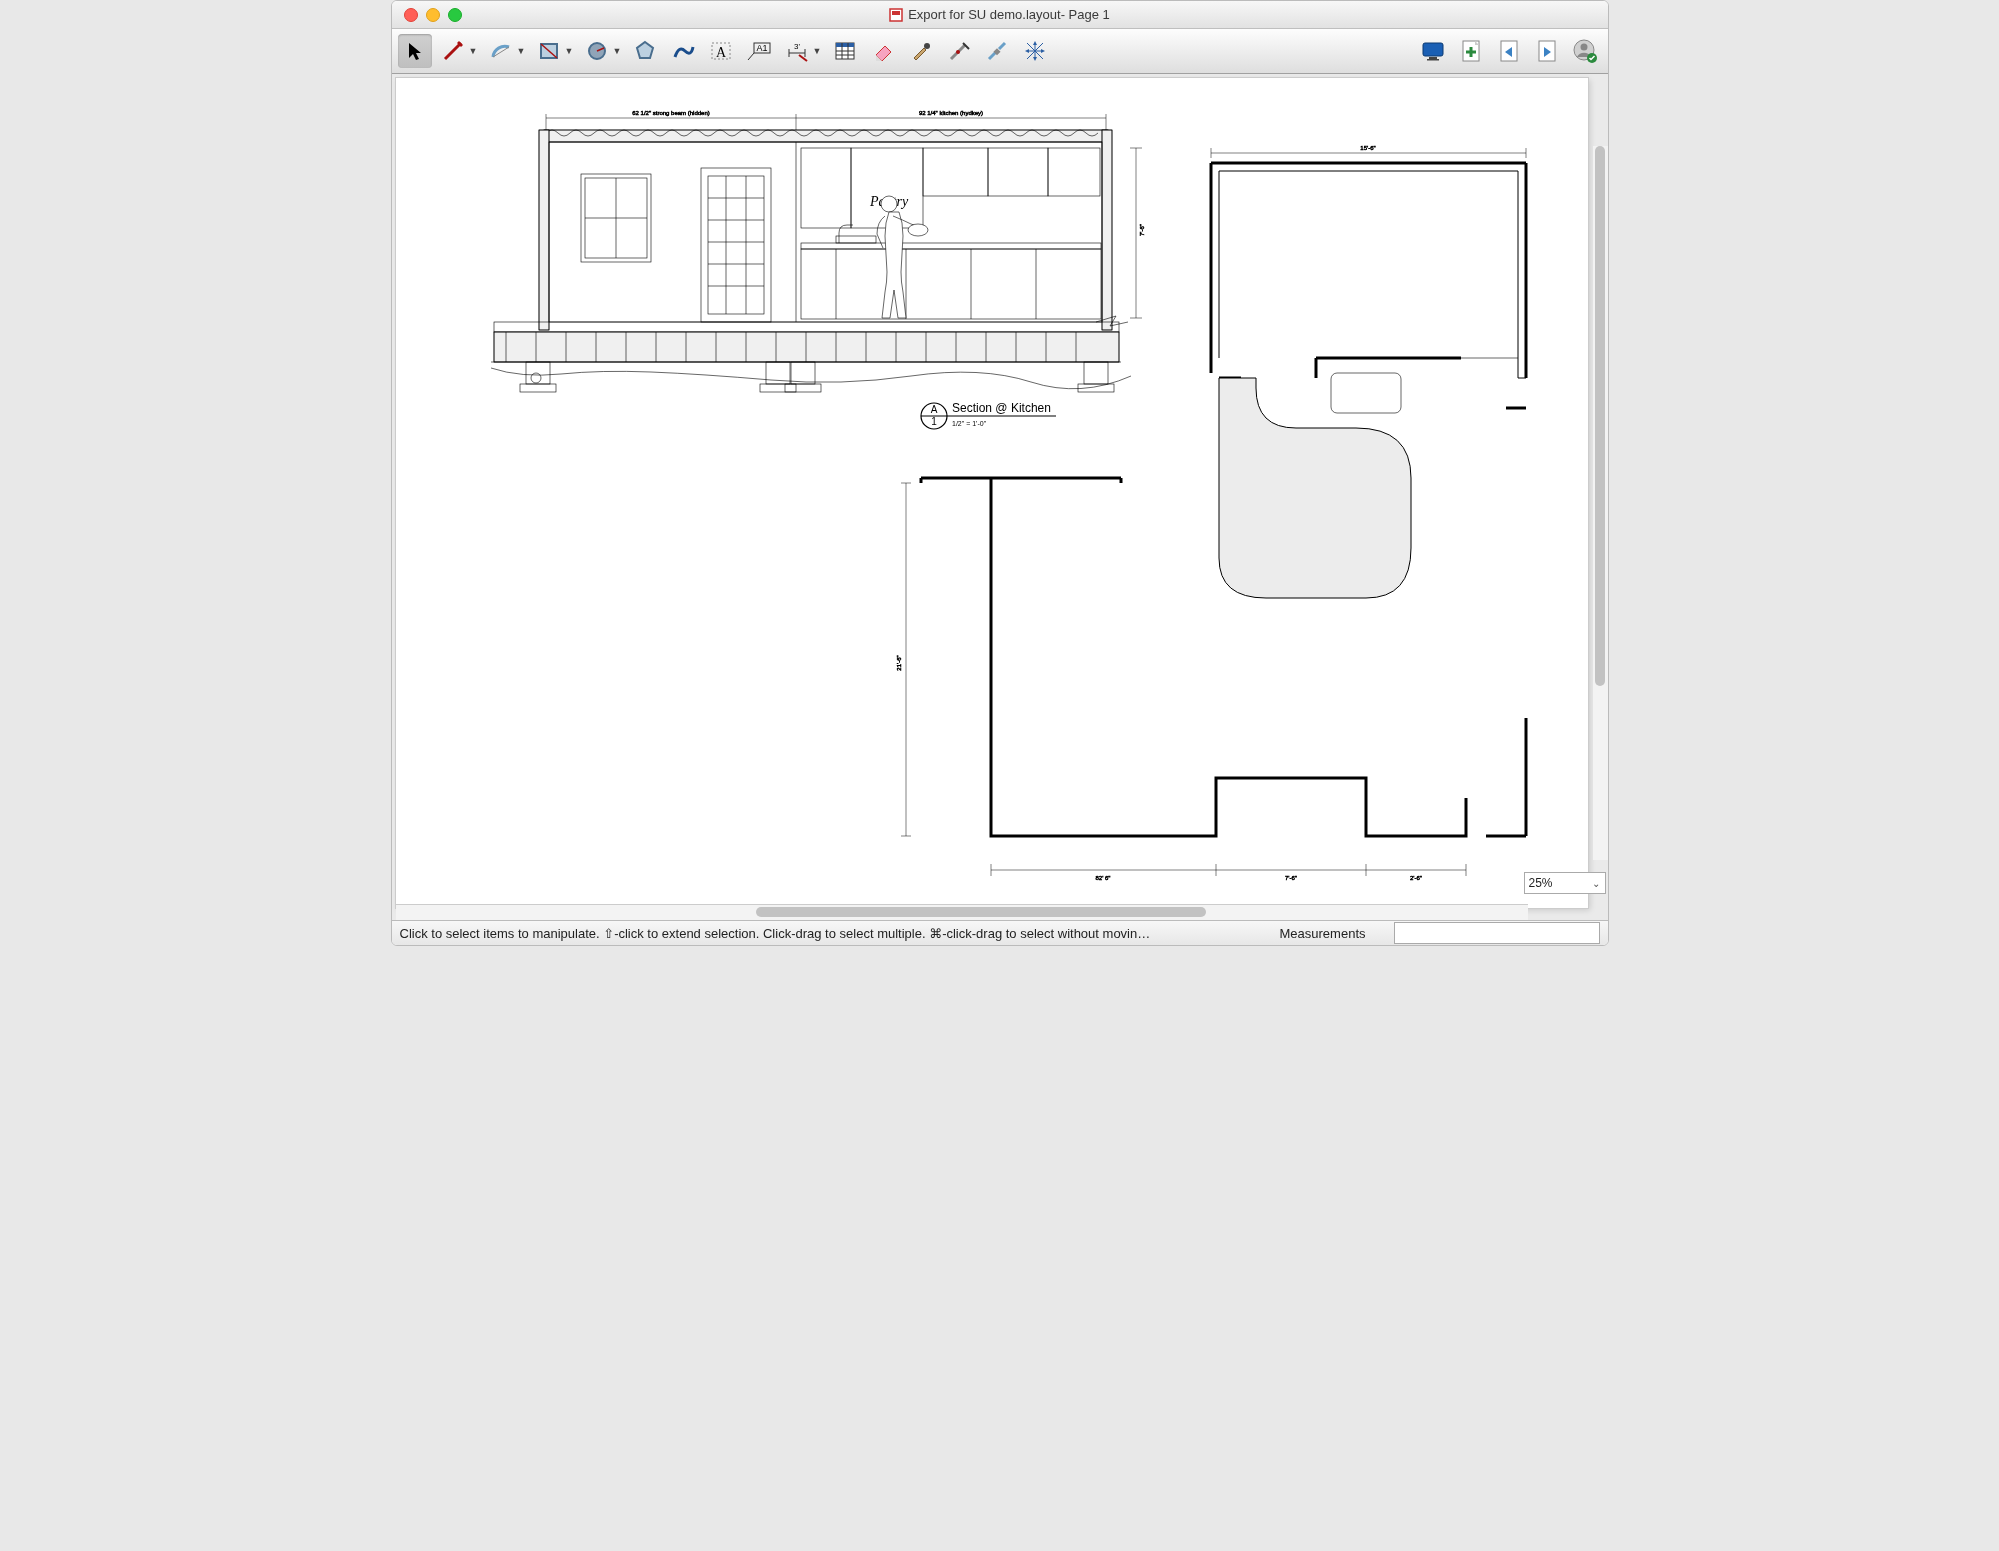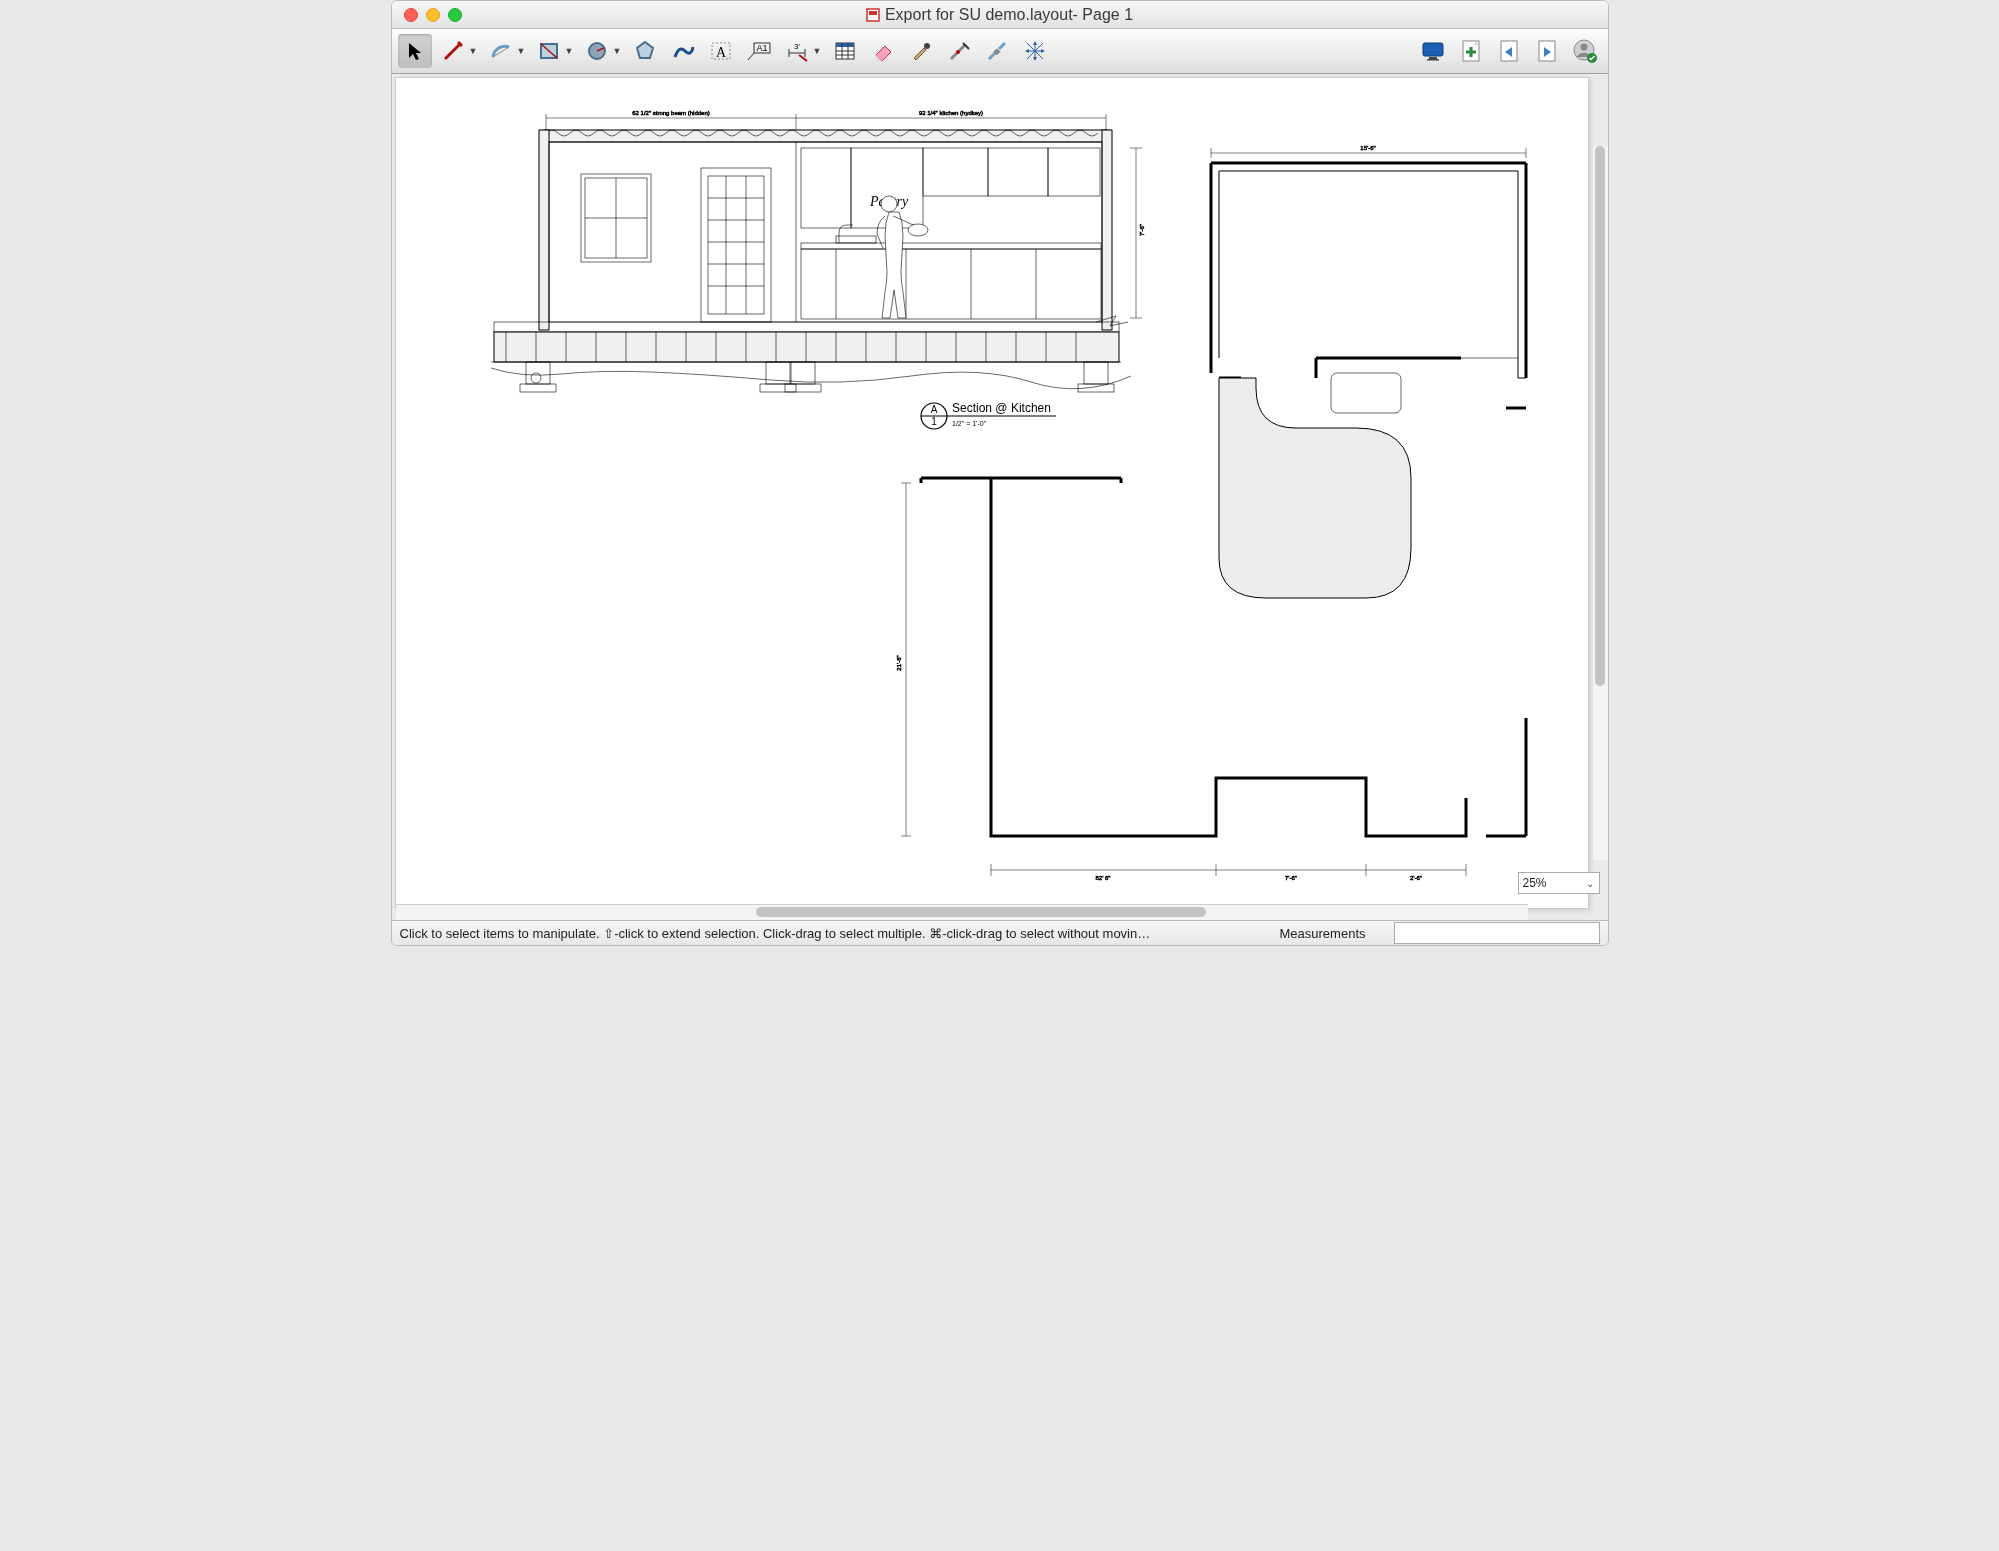--- a/index.html
+++ b/index.html
@@ -3,21 +3,21 @@
 <meta charset="utf-8">
 <style>
 html,body{margin:0;padding:0;font-family:-apple-system,"Helvetica Neue",Arial,sans-serif;font-size:13px;color:#222;background:#e8e8e8;height:100%}
 .window{width:1216px;height:944px;margin:0 auto;background:#fff;border:1px solid #bbb;border-radius:6px;overflow:hidden;display:flex;flex-direction:column;position:relative}
 .titlebar{height:27px;background:linear-gradient(#f7f7f7,#e2e2e2);border-bottom:1px solid #bfbfbf;display:flex;align-items:center;position:relative}
 .traffic{display:flex;gap:8px;padding-left:12px}
 .dot{width:12px;height:12px;border-radius:50%}
 .dot.r{background:#ff5f57;border:1px solid #e24238}
 .dot.y{background:#ffbd2e;border:1px solid #e1a11a}
 .dot.g{background:#28c940;border:1px solid #1aad2b}
-.title{position:absolute;left:0;right:0;text-align:center;font-size:16px;color:#3a3a3a;display:flex;align-items:center;justify-content:center;gap:5px}
+.title{position:absolute;left:0;right:0;text-align:center;font-size:13px;color:#3a3a3a;display:flex;align-items:center;justify-content:center;gap:5px}
 .title svg{flex:0 0 auto}
 .toolbar{height:44px;background:linear-gradient(#fdfdfd,#dedede);border-bottom:1px solid #a0a0a0;display:flex;align-items:center;padding:0 6px;gap:4px}
 .tbtn{width:34px;height:34px;border-radius:4px;display:flex;align-items:center;justify-content:center;position:relative}
 .tbtn.active{background:linear-gradient(#d0d0d0,#bfbfbf);box-shadow:inset 0 1px 2px rgba(0,0,0,.25)}
 .tbtn .dd{position:absolute;right:-8px;top:50%;transform:translateY(-50%);font-size:9px;color:#444}
 .tbtn.has-dd{margin-right:10px}
 .spacer{flex:1}
 .canvas-wrap{flex:1;position:relative;overflow:hidden;background:#eaeaea}
 .page{position:absolute;left:4px;top:4px;width:1192px;height:830px;background:#fff;box-shadow:0 0 0 1px #ccc,2px 2px 6px rgba(0,0,0,.15)}
 .drawing{position:absolute;inset:0}
@@ -26,21 +26,21 @@
 .dim{stroke:#000;stroke-width:.5}
 .dim text{font-size:6px;fill:#000}
 .plan{stroke:#000;stroke-width:3;fill:none}
 .planfill{fill:#ececec;stroke:#000;stroke-width:1}
 .tag-circle{stroke:#000;stroke-width:1.2;fill:#fff}
 
 .hscroll{position:absolute;left:4px;right:80px;bottom:0;height:15px;background:#f3f3f3;border-top:1px solid #ccc}
 .hscroll-thumb{position:absolute;top:2px;left:360px;width:450px;height:10px;background:#c2c2c2;border-radius:5px}
 .vscroll{position:absolute;right:0;top:72px;bottom:60px;width:15px;background:#f3f3f3}
 .vscroll-thumb{position:absolute;left:2px;top:0;width:10px;height:540px;background:#c2c2c2;border-radius:5px}
-.zoom{position:absolute;right:8px;bottom:26px;width:72px;height:20px;border:1px solid #aaa;background:#fff;font-size:12px;display:flex;align-items:center;justify-content:space-between;padding:0 4px}
+.zoom{position:absolute;right:2px;bottom:26px;width:72px;height:20px;border:1px solid #aaa;background:#fff;font-size:12px;display:flex;align-items:center;justify-content:space-between;padding:0 4px}
 .zoom .chev{font-size:10px;color:#555}
 
 .statusbar{height:24px;background:linear-gradient(#f7f7f7,#e7e7e7);border-top:1px solid #bbb;display:flex;align-items:center;font-size:13px;color:#222;padding:0 8px;gap:28px}
 .statusbar .hint{flex:1;white-space:nowrap;overflow:hidden;text-overflow:ellipsis}
 .meas-input{width:200px;height:18px;border:1px solid #aaa;background:#fff}
 .sec-label{font-family:Georgia,"Times New Roman",serif;font-style:italic;font-size:14px}
 </style>
 </head>
 <body>
 

